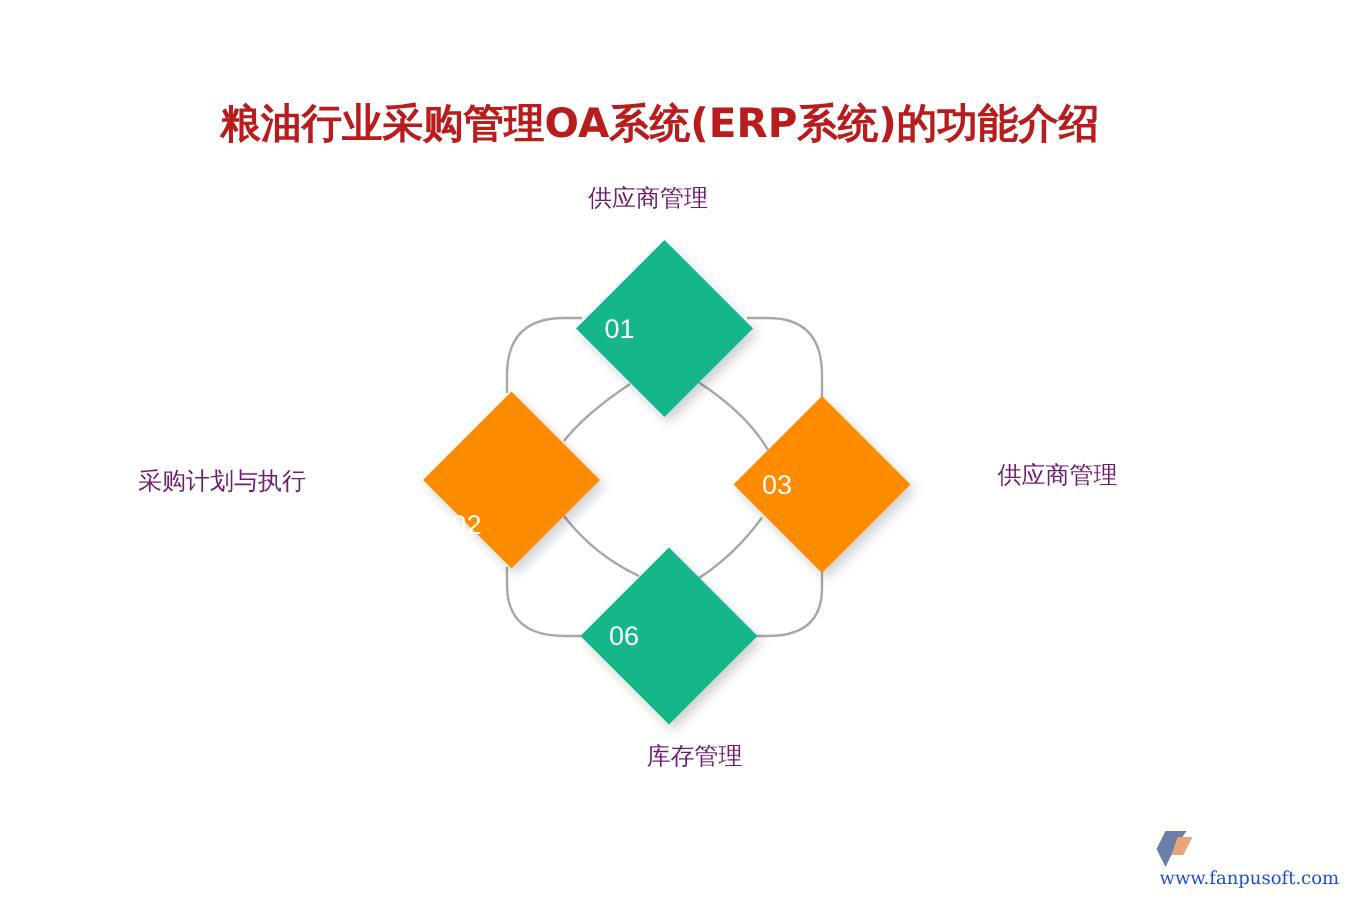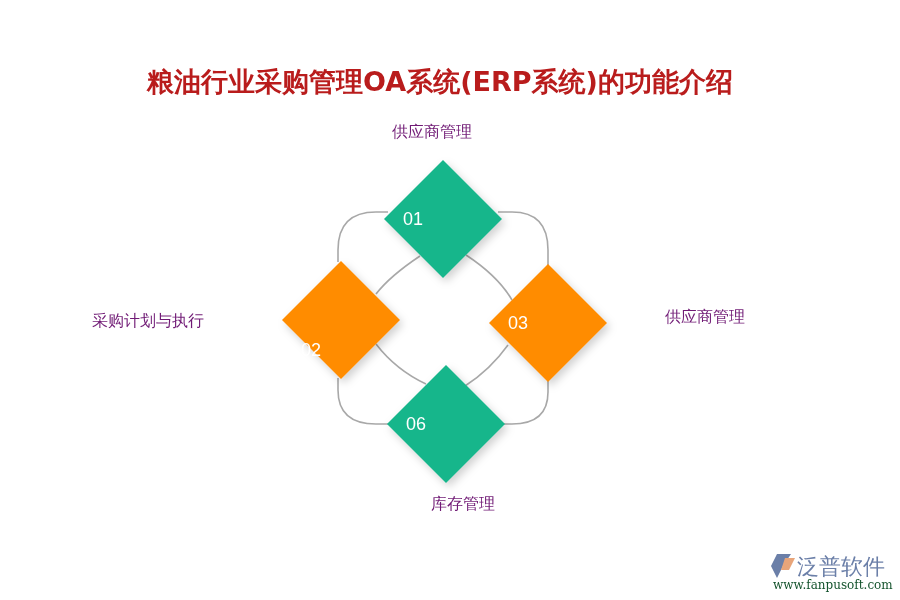--- a/index.html
+++ b/index.html
@@ -18,21 +18,21 @@
     .num {
       position: absolute; color: #ffffff; font-size: 18px; 
       width: 80px; height: 34px; line-height: 34px;
       font-family: "Liberation Sans", "DejaVu Sans", sans-serif;
     }
     .logo { position: absolute; left: 765px; top: 550px; width: 130px; height: 45px; }
     .logo-text {
       position: absolute; left: 32px; top: 2px; font-size: 22px; color: #6b7fa8; white-space: nowrap;
     }
     .logo-url {
-      position: absolute; left: 8px; top: 28px; font-size: 12px; color: #14532d; white-space: nowrap;
+      position: absolute; left: 8px; top: 28px; font-size: 12px; color: #1d4ed8; white-space: nowrap;
       font-family: "DejaVu Serif", "Liberation Serif", serif;
     }
   </style>
 </head>
 <body>
 
 <div class="title">粮油行业采购管理OA系统(ERP系统)的功能介绍</div>
 
 <svg class="diagram" width="900" height="600" viewBox="0 0 900 600">
   <defs>
@@ -68,15 +68,14 @@
 <div class="label" style="left:392px; top:122px;">供应商管理</div>
 <div class="label" style="left:92px; top:311px;">采购计划与执行</div>
 <div class="label" style="left:665px; top:307px;">供应商管理</div>
 <div class="label" style="left:431px; top:494px;">库存管理</div>
 
 <div class="logo">
   <svg width="30" height="28" viewBox="0 0 30 28" style="position:absolute;left:4px;top:2px;">
     <polygon points="8,2 22,2 14,14 8,26 2,14" fill="#6b7fa8"></polygon>
     <polygon points="16,6 26,6 20,18 12,18" fill="#e8a57a"></polygon>
   </svg>
-  <div class="logo-text">泛普软件</div>
   <div class="logo-url">www.fanpusoft.com</div>
 </div>
 
 </body></html>

